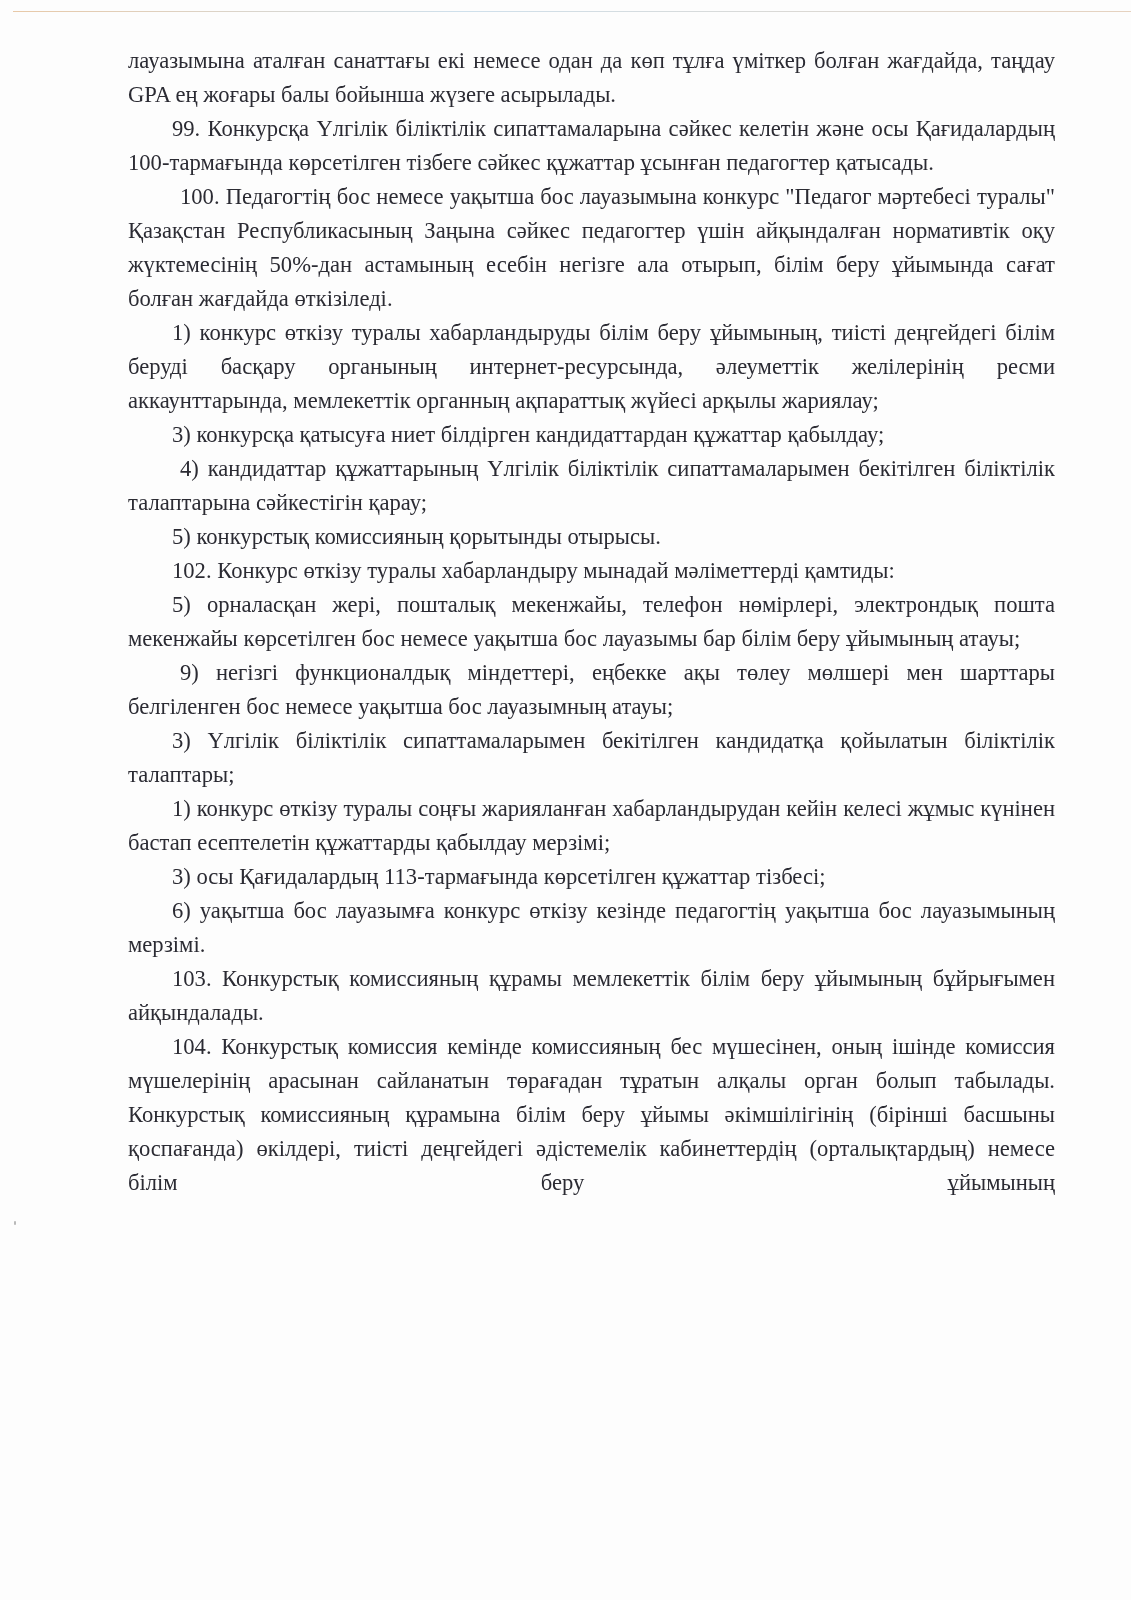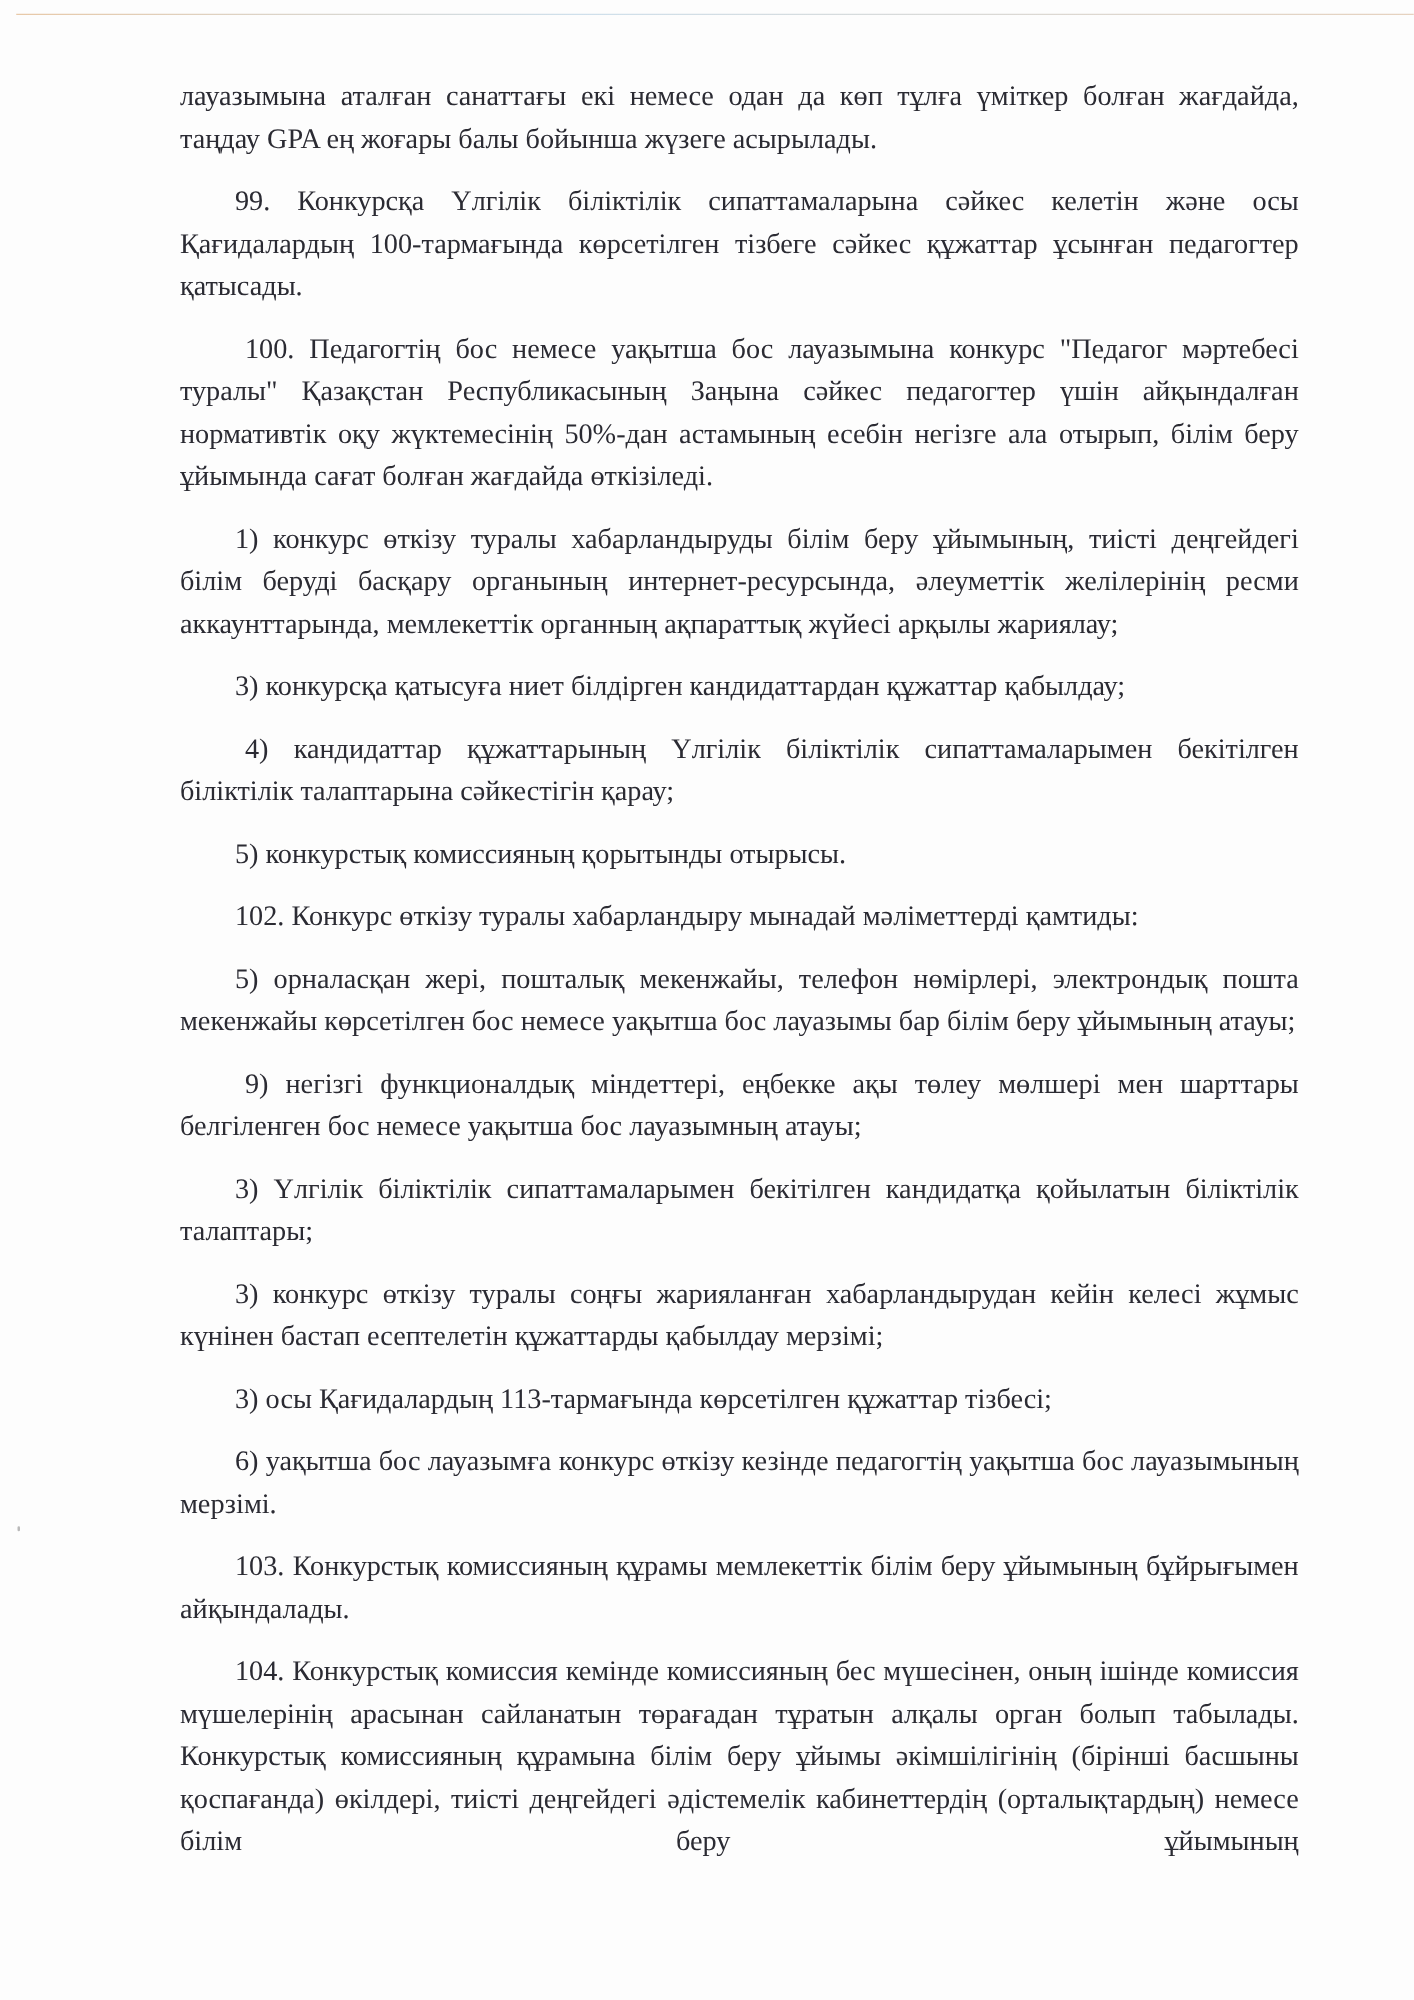--- a/index.html
+++ b/index.html
@@ -13,21 +13,21 @@
     position: absolute; left: 13px; right: 0; top: 11px; height: 1px;
     background: linear-gradient(90deg, #e8c9a8, #cfe0ec 40%, #e6d2bf);
   }
   .speck { position: absolute; width: 2px; height: 4px; background: #b9b9b9; border-radius: 1px; }
   .page {
     position: absolute; left: 128px; top: 44px; width: 927px;
     font-size: 22.6px; line-height: 34px;
     text-align: justify;
     letter-spacing: 0;
   }
-  .page p { margin: 16px; }
+  .page p { margin: 0; }
   .indent { text-indent: 44px; }
   .indent2 { text-indent: 52px; }
 </style>
 </head>
 <body>
 
 <div class="scan-edge"></div>
 <div class="speck" style="left:14px;top:1221px;"></div>
 
 <div class="page">
@@ -35,18 +35,18 @@
   <p class="indent">99. Конкурсқа Үлгілік біліктілік сипаттамаларына сәйкес келетін және осы Қағидалардың 100-тармағында көрсетілген тізбеге сәйкес құжаттар ұсынған педагогтер қатысады.</p>
   <p class="indent2">100. Педагогтің бос немесе уақытша бос лауазымына конкурс "Педагог мәртебесі туралы" Қазақстан Республикасының Заңына сәйкес педагогтер үшін айқындалған нормативтік оқу жүктемесінің 50%-дан астамының есебін негізге ала отырып, білім беру ұйымында сағат болған жағдайда өткізіледі.</p>
   <p class="indent">1) конкурс өткізу туралы хабарландыруды білім беру ұйымының, тиісті деңгейдегі білім беруді басқару органының интернет-ресурсында, әлеуметтік желілерінің ресми аккаунттарында, мемлекеттік органның ақпараттық жүйесі арқылы жариялау;</p>
   <p class="indent">3) конкурсқа қатысуға ниет білдірген кандидаттардан құжаттар қабылдау;</p>
   <p class="indent2">4) кандидаттар құжаттарының Үлгілік біліктілік сипаттамаларымен бекітілген біліктілік талаптарына сәйкестігін қарау;</p>
   <p class="indent">5) конкурстық комиссияның қорытынды отырысы.</p>
   <p class="indent">102. Конкурс өткізу туралы хабарландыру мынадай мәліметтерді қамтиды:</p>
   <p class="indent">5) орналасқан жері, пошталық мекенжайы, телефон нөмірлері, электрондық пошта мекенжайы көрсетілген бос немесе уақытша бос лауазымы бар білім беру ұйымының атауы;</p>
   <p class="indent2">9) негізгі функционалдық міндеттері, еңбекке ақы төлеу мөлшері мен шарттары белгіленген бос немесе уақытша бос лауазымның атауы;</p>
   <p class="indent">3) Үлгілік біліктілік сипаттамаларымен бекітілген кандидатқа қойылатын біліктілік талаптары;</p>
-  <p class="indent">3) конкурс өткізу туралы соңғы жарияланған хабарландырудан кейін келесі жұмыс күнінен бастап есептелетін құжаттарды қабылдау мерзімі;</p>
+  <p class="indent">1) конкурс өткізу туралы соңғы жарияланған хабарландырудан кейін келесі жұмыс күнінен бастап есептелетін құжаттарды қабылдау мерзімі;</p>
   <p class="indent">3) осы Қағидалардың 113-тармағында көрсетілген құжаттар тізбесі;</p>
   <p class="indent">6) уақытша бос лауазымға конкурс өткізу кезінде педагогтің уақытша бос лауазымының мерзімі.</p>
   <p class="indent">103. Конкурстық комиссияның құрамы мемлекеттік білім беру ұйымының бұйрығымен айқындалады.</p>
   <p class="indent" style="text-align-last: justify;">104. Конкурстық комиссия кемінде комиссияның бес мүшесінен, оның ішінде комиссия мүшелерінің арасынан сайланатын төрағадан тұратын алқалы орган болып табылады. Конкурстық комиссияның құрамына білім беру ұйымы әкімшілігінің (бірінші басшыны қоспағанда) өкілдері, тиісті деңгейдегі әдістемелік кабинеттердің (орталықтардың) немесе білім беру ұйымының</p>
 </div>
 
 </body></html>

